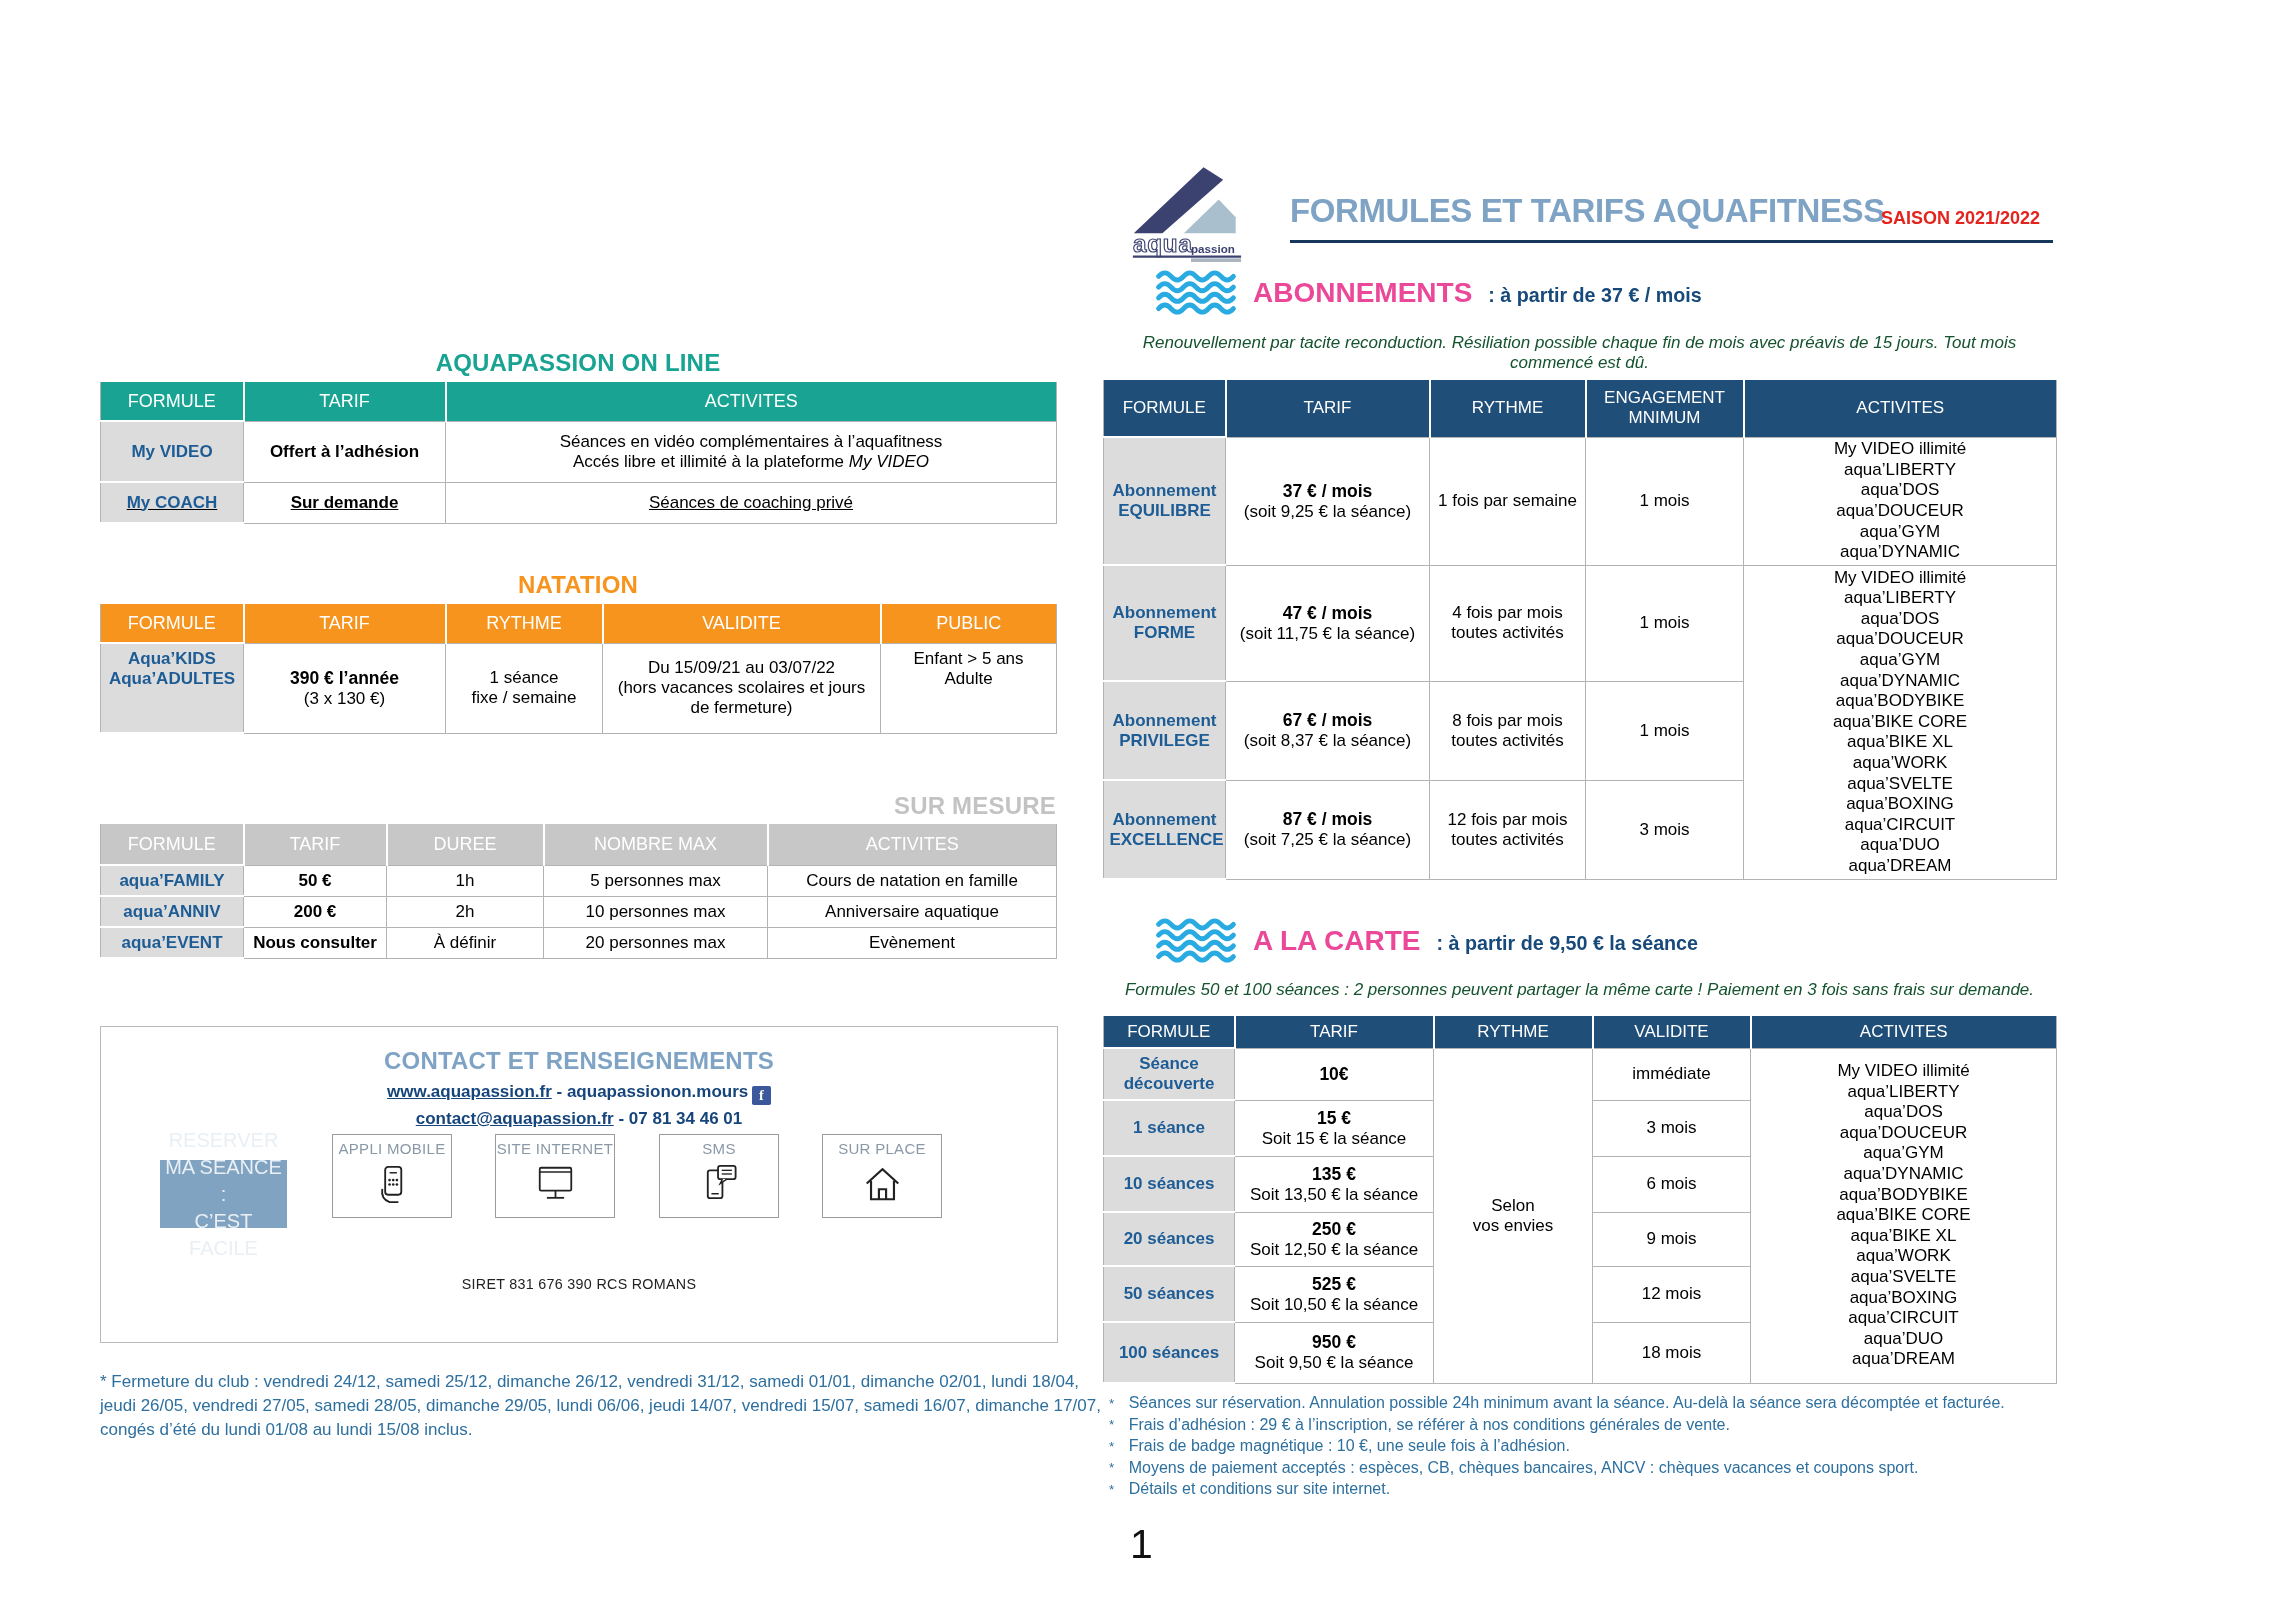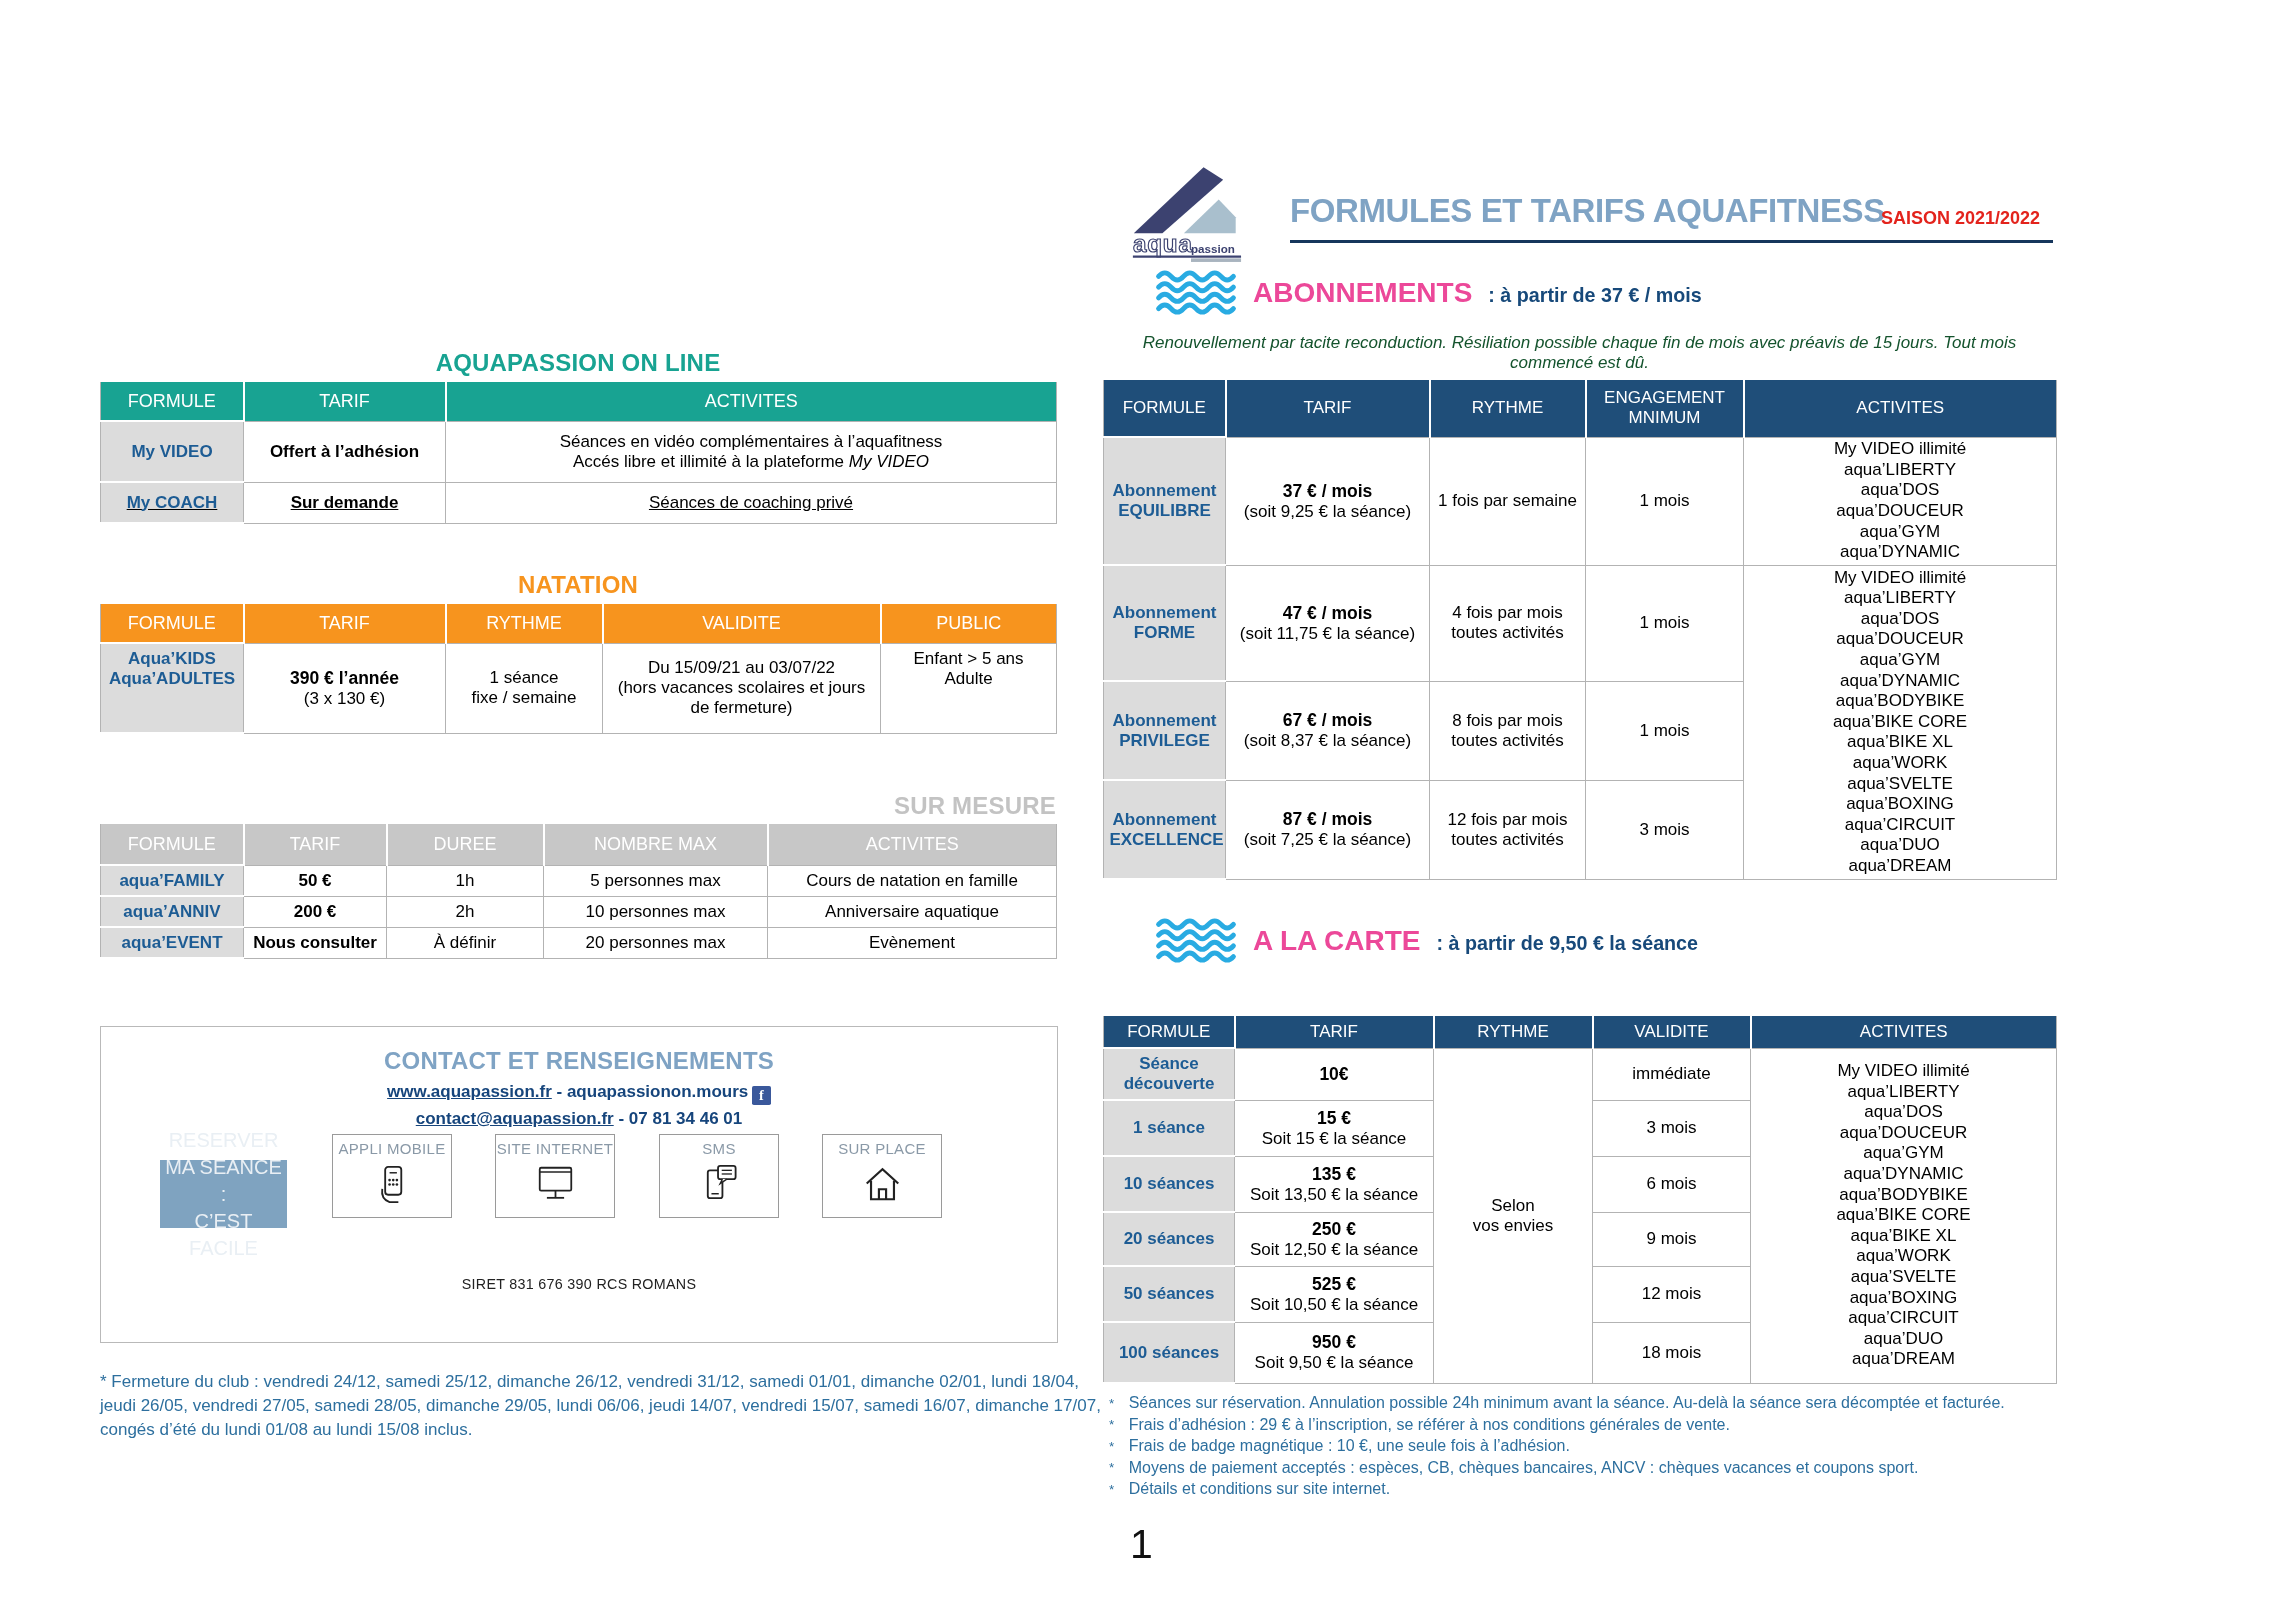--- a/index.html
+++ b/index.html
@@ -369,20 +369,21 @@
       <g fill="none" stroke="#29abe2" stroke-width="5.5" stroke-linecap="round">
         <path d="M4,8 Q11,0 18,8 T32,8 T46,8 T60,8 T74,8 T88,8"></path>
         <path d="M4,20 Q11,12 18,20 T32,20 T46,20 T60,20 T74,20 T88,20"></path>
         <path d="M4,32 Q11,24 18,32 T32,32 T46,32 T60,32 T74,32 T88,32"></path>
         <path d="M4,44 Q11,36 18,44 T32,44 T46,44 T60,44 T74,44 T88,44"></path>
       </g>
     </svg>
     <span class="h2-main">A LA CARTE</span>
     <span class="h2-suffix">: à partir de 9,50 € la séance</span>
   </div>
+  <div class="abs subnote ctr" style="left:1103px;top:980px;width:953px;">Formules 50 et 100 séances : 2 personnes peuvent partager la même carte !  Paiement en 3 fois sans frais sur demande.</div>
 
   <div class="abs" style="left:1103px;top:1016px;width:953px;">
     <table class="tbl hdr-navy">
       <colgroup>
           <col style="width:131px">
           <col style="width:199px">
           <col style="width:159px">
           <col style="width:158px">
           <col style="width:306px">
         </colgroup>

